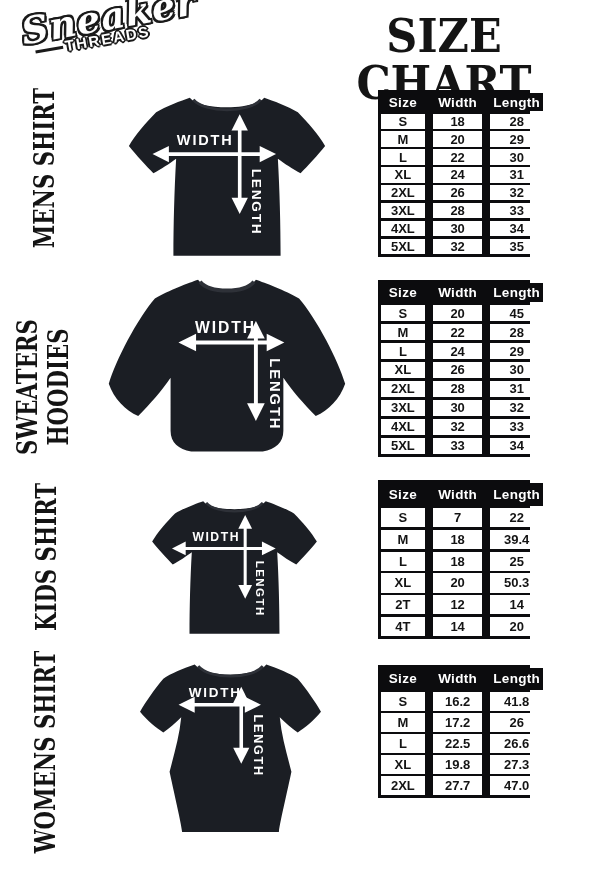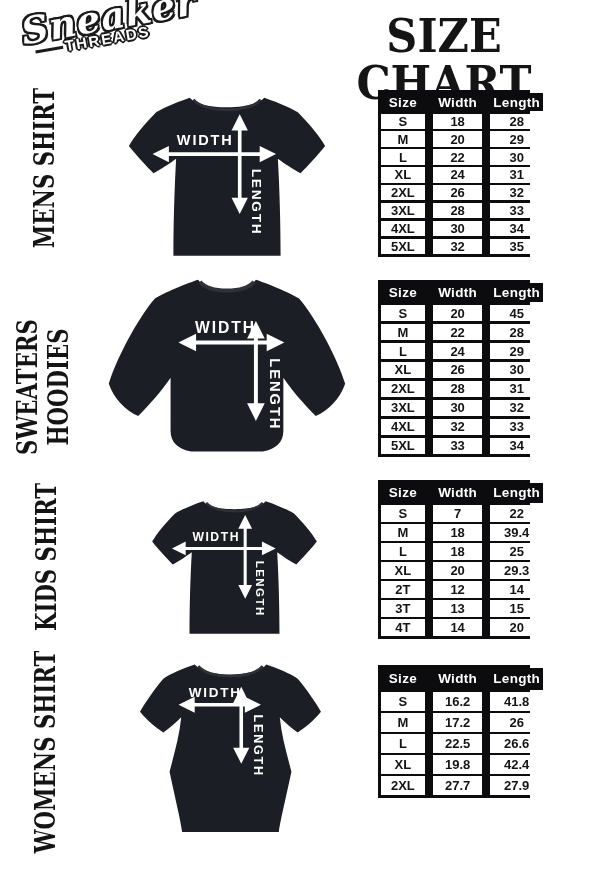--- a/index.html
+++ b/index.html
@@ -260,31 +260,26 @@
           <div class="tcell">39.4</div>
         </div>
         <div class="trow">
           <div class="tcell">L</div>
           <div class="tcell">18</div>
           <div class="tcell">25</div>
         </div>
         <div class="trow">
           <div class="tcell">XL</div>
           <div class="tcell">20</div>
-          <div class="tcell">29.3</div>
+          <div class="tcell">50.3</div>
         </div>
         <div class="trow">
           <div class="tcell">2T</div>
           <div class="tcell">12</div>
           <div class="tcell">14</div>
-        </div>
-        <div class="trow">
-          <div class="tcell">3T</div>
-          <div class="tcell">13</div>
-          <div class="tcell">15</div>
         </div>
         <div class="trow">
           <div class="tcell">4T</div>
           <div class="tcell">14</div>
           <div class="tcell">20</div>
         </div>
       </div>
   </section>
 
   <section>
@@ -333,23 +328,23 @@
           <div class="tcell">26</div>
         </div>
         <div class="trow">
           <div class="tcell">L</div>
           <div class="tcell">22.5</div>
           <div class="tcell">26.6</div>
         </div>
         <div class="trow">
           <div class="tcell">XL</div>
           <div class="tcell">19.8</div>
-          <div class="tcell">42.4</div>
+          <div class="tcell">27.3</div>
         </div>
         <div class="trow">
           <div class="tcell">2XL</div>
           <div class="tcell">27.7</div>
-          <div class="tcell">27.9</div>
+          <div class="tcell">47.0</div>
         </div>
       </div>
   </section>
 
 </div>
 
 </body></html>

